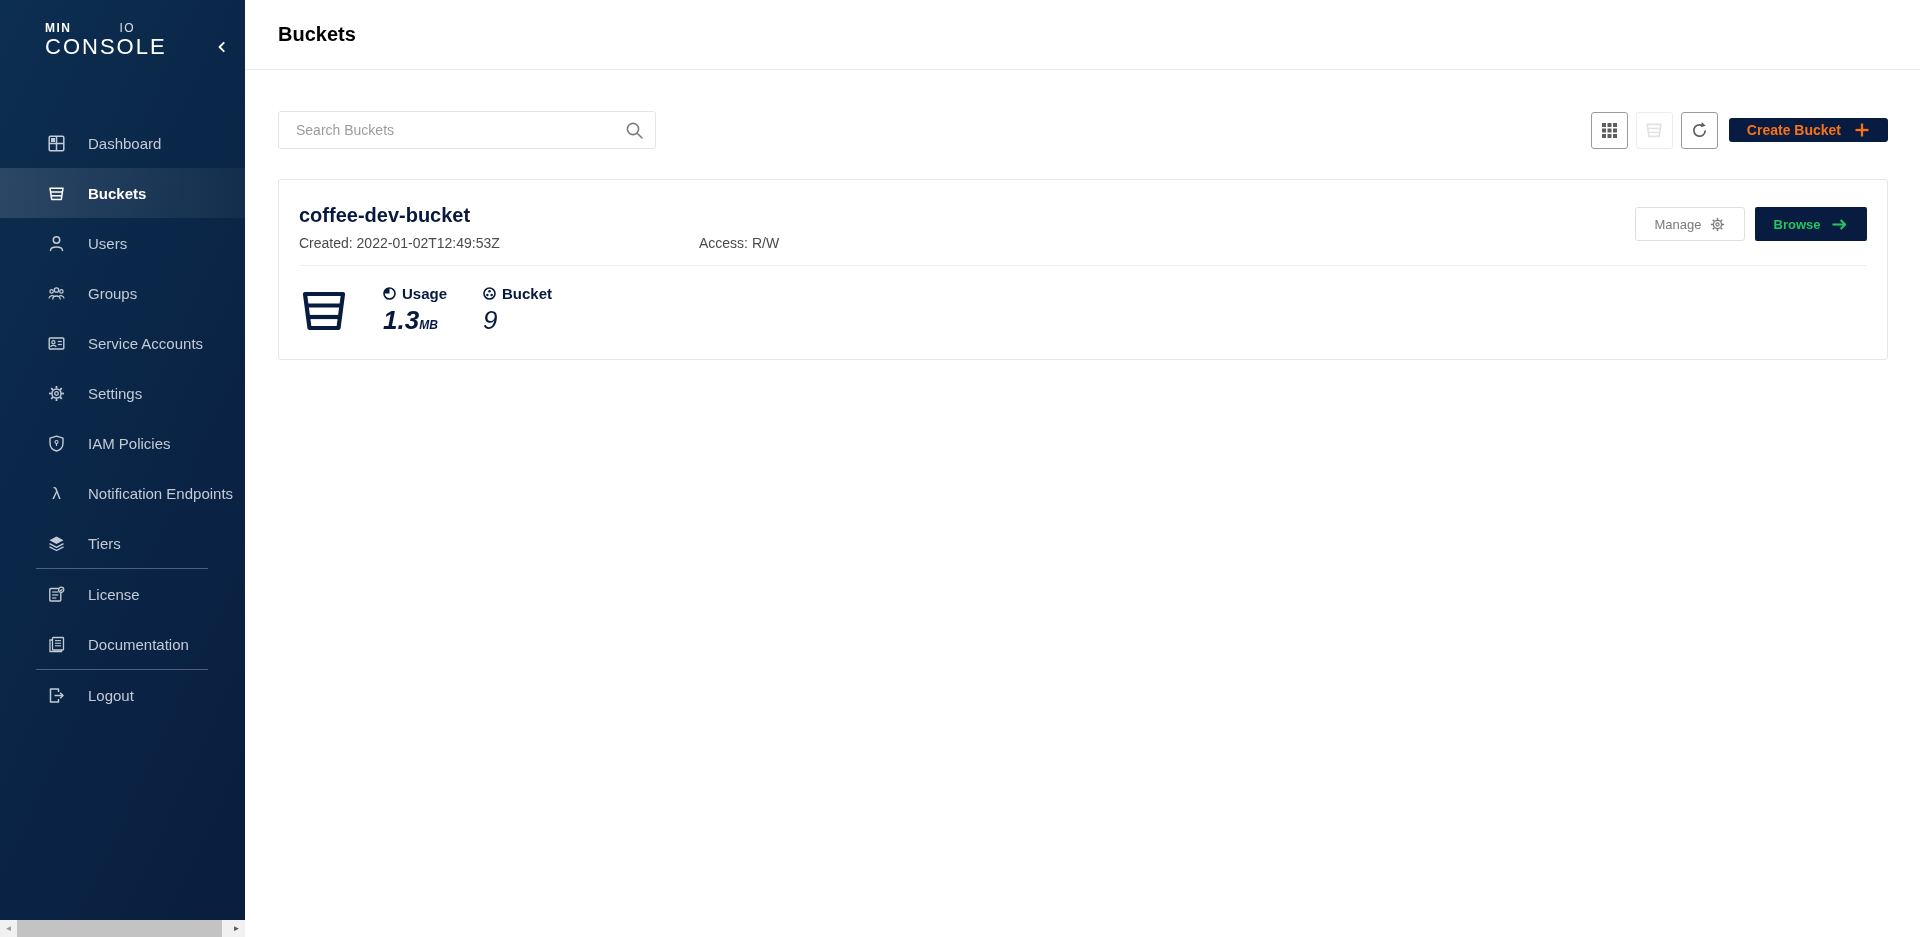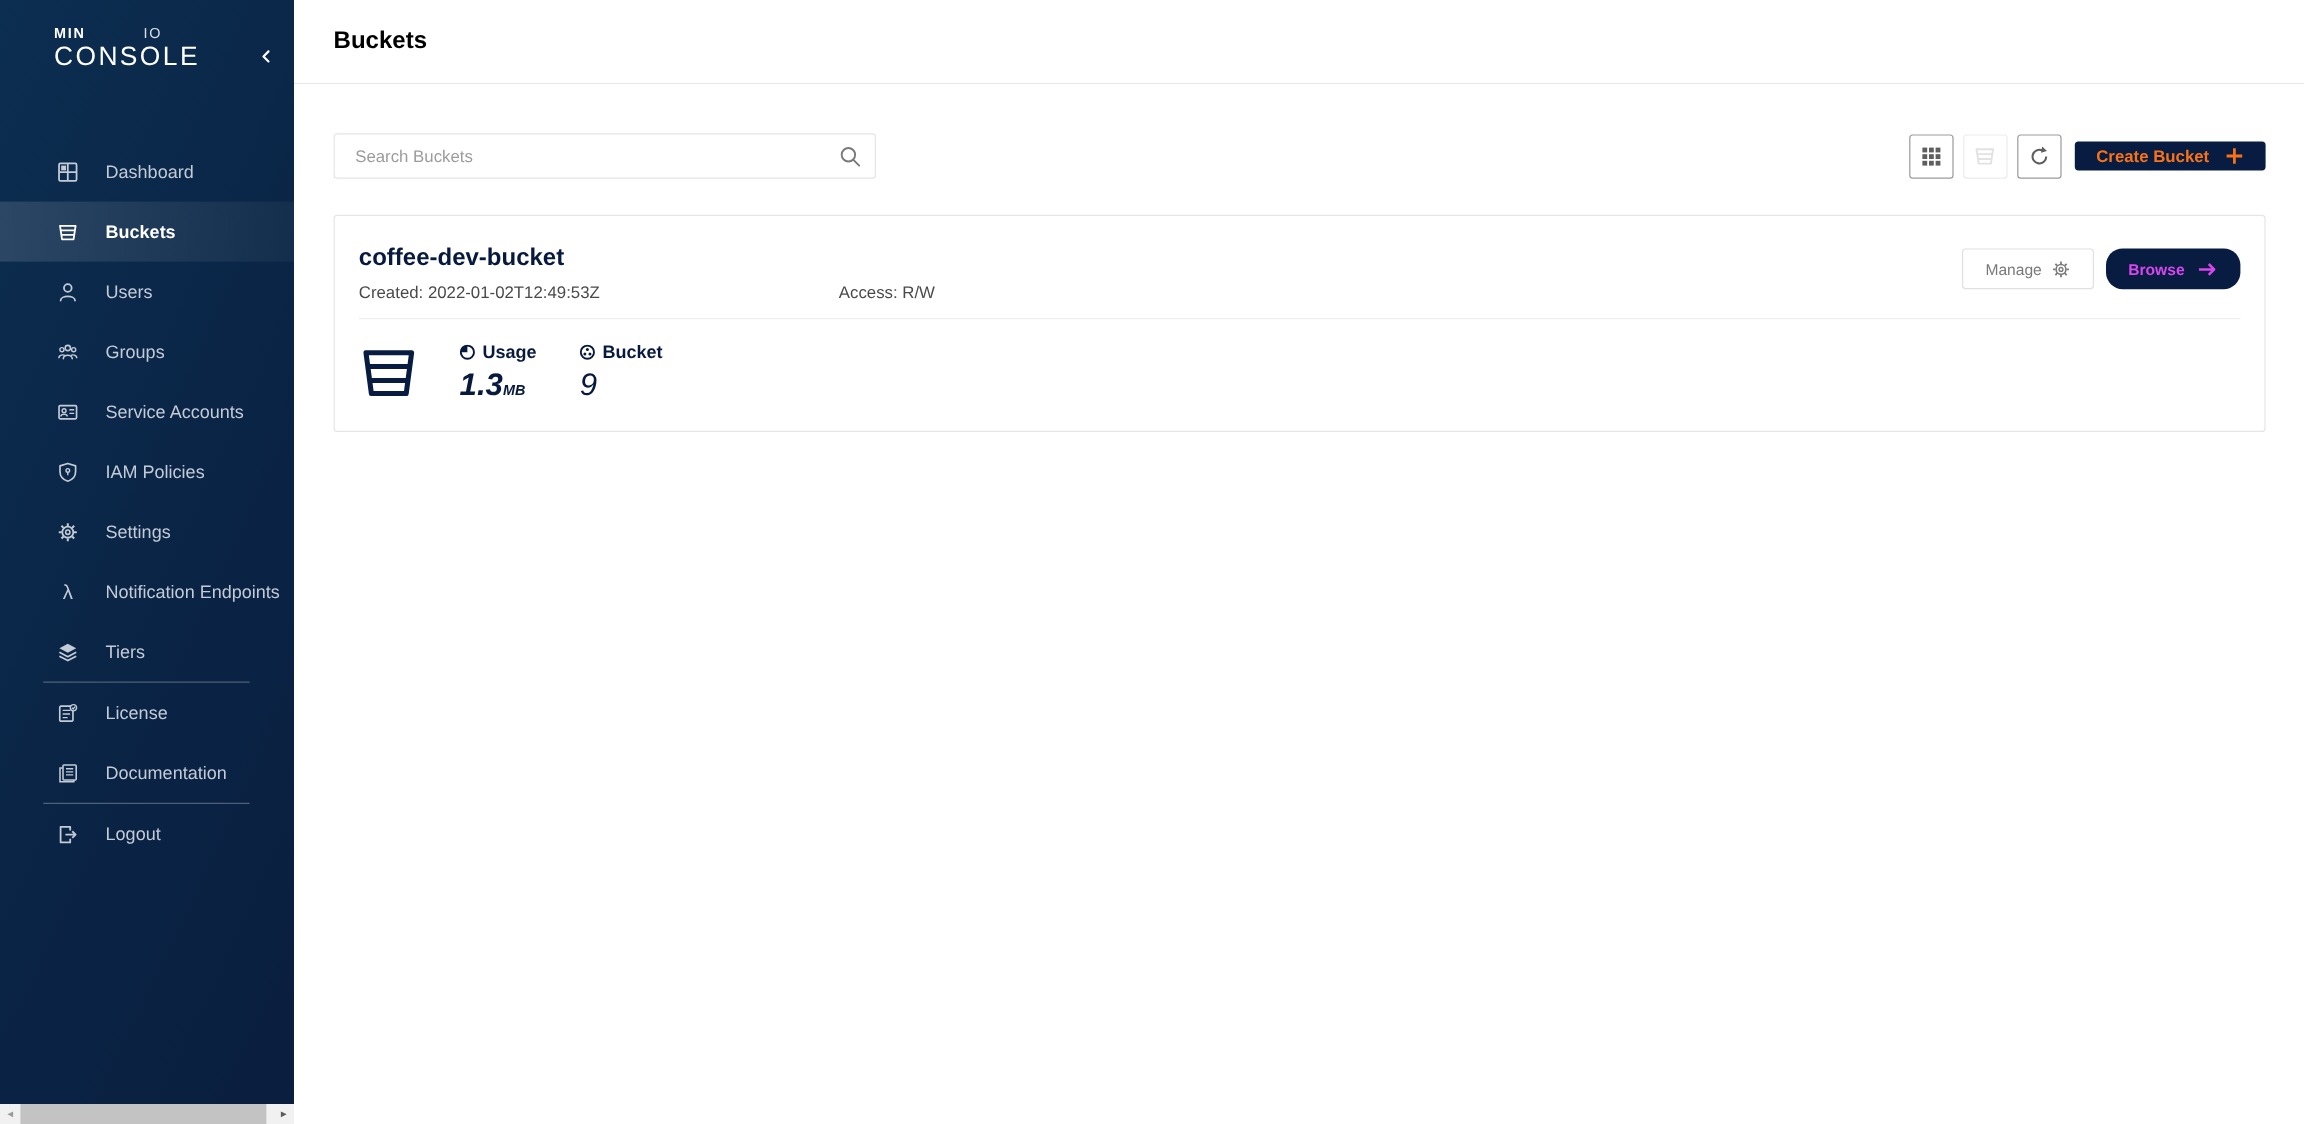--- a/index.html
+++ b/index.html
@@ -33,21 +33,21 @@
   .hs-arrow.right { right:0; }
   .hs-thumb { position:absolute; top:0; left:17px; width:205px; height:17px; background:#C3C3C3; cursor:pointer; }
 
   
   .main { position:absolute; left:245px; top:0; width:1675px; height:937px; background:#fff; }
   .page-header { height:70px; border-bottom:1px solid #EAEAEA; display:flex; align-items:center; padding-left:33px; }
   .page-title { font-size:20px; font-weight:bold; color:#000; }
 
   .content { padding:0 32px 0 33px; }
   .toolbar { margin-top:41px; display:flex; align-items:center; }
-  .search-box { position:relative; width:452px; height:38px; border:1px solid #E5E5E5; border-radius:3px; background:#fff; }
+  .search-box { position:relative; width:378px; height:38px; border:1px solid #E5E5E5; border-radius:3px; background:#fff; }
   .search-box input { border:0; outline:none; width:100%; height:100%; padding:0 42px 0 17px;
     font-size:14px; color:#333; font-family:"Liberation Sans", sans-serif; background:transparent; }
   .search-box input::placeholder { color:#9C9C9C; }
   .search-icon { position:absolute; right:11px; top:9px; width:19px; height:19px; color:#7A7A7A; }
 
   .toolbar-right { margin-left:auto; display:flex; align-items:center; gap:8px; }
   .icon-btn { width:37px; height:37px; border:1px solid #9B9B9B; border-radius:3px; background:#fff;
     display:flex; align-items:center; justify-content:center; color:#5E5E5E; cursor:pointer; }
   .icon-btn.disabled { border-color:#ECECEC; color:#E2E2E2; cursor:default; }
   .create-btn { height:24px; min-width:159px; background:#081C42; color:#f97316; border:0; border-radius:3px;
@@ -57,21 +57,21 @@
   
   .bucket-card { margin-top:30px; border:1px solid #E6E6E6; border-radius:3px; padding:24px 20px 24px 20px; background:#fff; }
   .card-top { display:flex; align-items:flex-start; }
   .bucket-name { font-size:20px; font-weight:bold; color:#07193E; line-height:1.1; }
   .card-meta { display:flex; margin-top:9px; font-size:14px; color:#4A4A4A; }
   .card-meta .created { width:400px; }
   .card-actions { margin-left:auto; display:flex; gap:10px; align-items:center; margin-top:3px; }
   .manage-btn { height:34px; width:110px; border:1px solid #E0E0E0; border-radius:3px; background:#fff;
     color:#7A7A7A; font-size:13px; display:flex; align-items:center; justify-content:center; gap:9px;
     cursor:pointer; font-family:"Liberation Sans", sans-serif; }
-  .browse-btn { height:34px; width:112px; border:0; border-radius:14px; background:#081C42; color:#d946ef;
+  .browse-btn { height:34px; width:112px; border:0; border-radius:2px; background:#081C42; color:#22c55e;
     font-size:13px; font-weight:bold; display:flex; align-items:center; justify-content:center; gap:11px;
     cursor:pointer; font-family:"Liberation Sans", sans-serif; }
   .card-divider { border-top:1px solid #EFEFEF; margin-top:14px; }
   .card-metrics { display:flex; align-items:flex-start; margin-top:19px; }
   .big-bucket { width:50px; height:50px; color:#081C42; }
   .metric { margin-left:34px; }
   .metric + .metric { margin-left:36px; }
   .metric-label { display:flex; align-items:center; gap:6px; font-size:15px; font-weight:bold; color:#07193E; }
   .metric-label .micon { width:13px; height:13px; display:flex; }
   .metric-value { font-size:26px; font-weight:bold; color:#07193E; margin-top:5px; line-height:1;font-style:italic; }
@@ -155,46 +155,46 @@
               <line x1="9.8" y1="6.5" x2="13.8" y2="6.5" stroke="currentColor" stroke-width="1.2"></line>
               <line x1="9.8" y1="9.5" x2="13.8" y2="9.5" stroke="currentColor" stroke-width="1.2"></line>
             </svg>
         </span>
         <span>Service Accounts</span>
       </div>
 
       <div class="nav-item">
         <span class="nicon">
           <svg width="17" height="17" viewBox="0 0 17 17">
-              <path d="M8.5 1.2 L15 3.2 V8 C15 12.4 12.1 15 8.5 16 C4.9 15 2 12.4 2 8 V3.2 Z" fill="none" stroke="currentColor" stroke-width="1.4" stroke-linejoin="round"></path>
-              <circle cx="8.5" cy="7" r="1.5" fill="none" stroke="currentColor" stroke-width="1.2"></circle>
-              <line x1="8.5" y1="8.5" x2="8.5" y2="11" stroke="currentColor" stroke-width="1.2"></line>
-            </svg>
-        </span>
-        <span>IAM Policies</span>
-      </div>
-
-      <div class="nav-item">
-        <span class="nicon">
-          <svg width="17" height="17" viewBox="0 0 17 17">
               <g stroke="currentColor" stroke-width="1.7">
                 <line x1="8.5" y1="1" x2="8.5" y2="3.4"></line>
                 <line x1="8.5" y1="13.6" x2="8.5" y2="16"></line>
                 <line x1="1" y1="8.5" x2="3.4" y2="8.5"></line>
                 <line x1="13.6" y1="8.5" x2="16" y2="8.5"></line>
                 <line x1="3.2" y1="3.2" x2="4.9" y2="4.9"></line>
                 <line x1="12.1" y1="12.1" x2="13.8" y2="13.8"></line>
                 <line x1="3.2" y1="13.8" x2="4.9" y2="12.1"></line>
                 <line x1="12.1" y1="4.9" x2="13.8" y2="3.2"></line>
               </g>
               <circle cx="8.5" cy="8.5" r="4.6" fill="none" stroke="currentColor" stroke-width="1.5"></circle>
               <circle cx="8.5" cy="8.5" r="1.8" fill="none" stroke="currentColor" stroke-width="1.3"></circle>
             </svg>
         </span>
         <span>Settings</span>
+      </div>
+
+      <div class="nav-item">
+        <span class="nicon">
+          <svg width="17" height="17" viewBox="0 0 17 17">
+              <path d="M8.5 1.2 L15 3.2 V8 C15 12.4 12.1 15 8.5 16 C4.9 15 2 12.4 2 8 V3.2 Z" fill="none" stroke="currentColor" stroke-width="1.4" stroke-linejoin="round"></path>
+              <circle cx="8.5" cy="7" r="1.5" fill="none" stroke="currentColor" stroke-width="1.2"></circle>
+              <line x1="8.5" y1="8.5" x2="8.5" y2="11" stroke="currentColor" stroke-width="1.2"></line>
+            </svg>
+        </span>
+        <span>IAM Policies</span>
       </div>
 
       <div class="nav-item">
         <span class="nicon">
             <span class="lambda-glyph">λ</span>
           </span>
         <span>Notification Endpoints</span>
       </div>
 
       <div class="nav-item">

